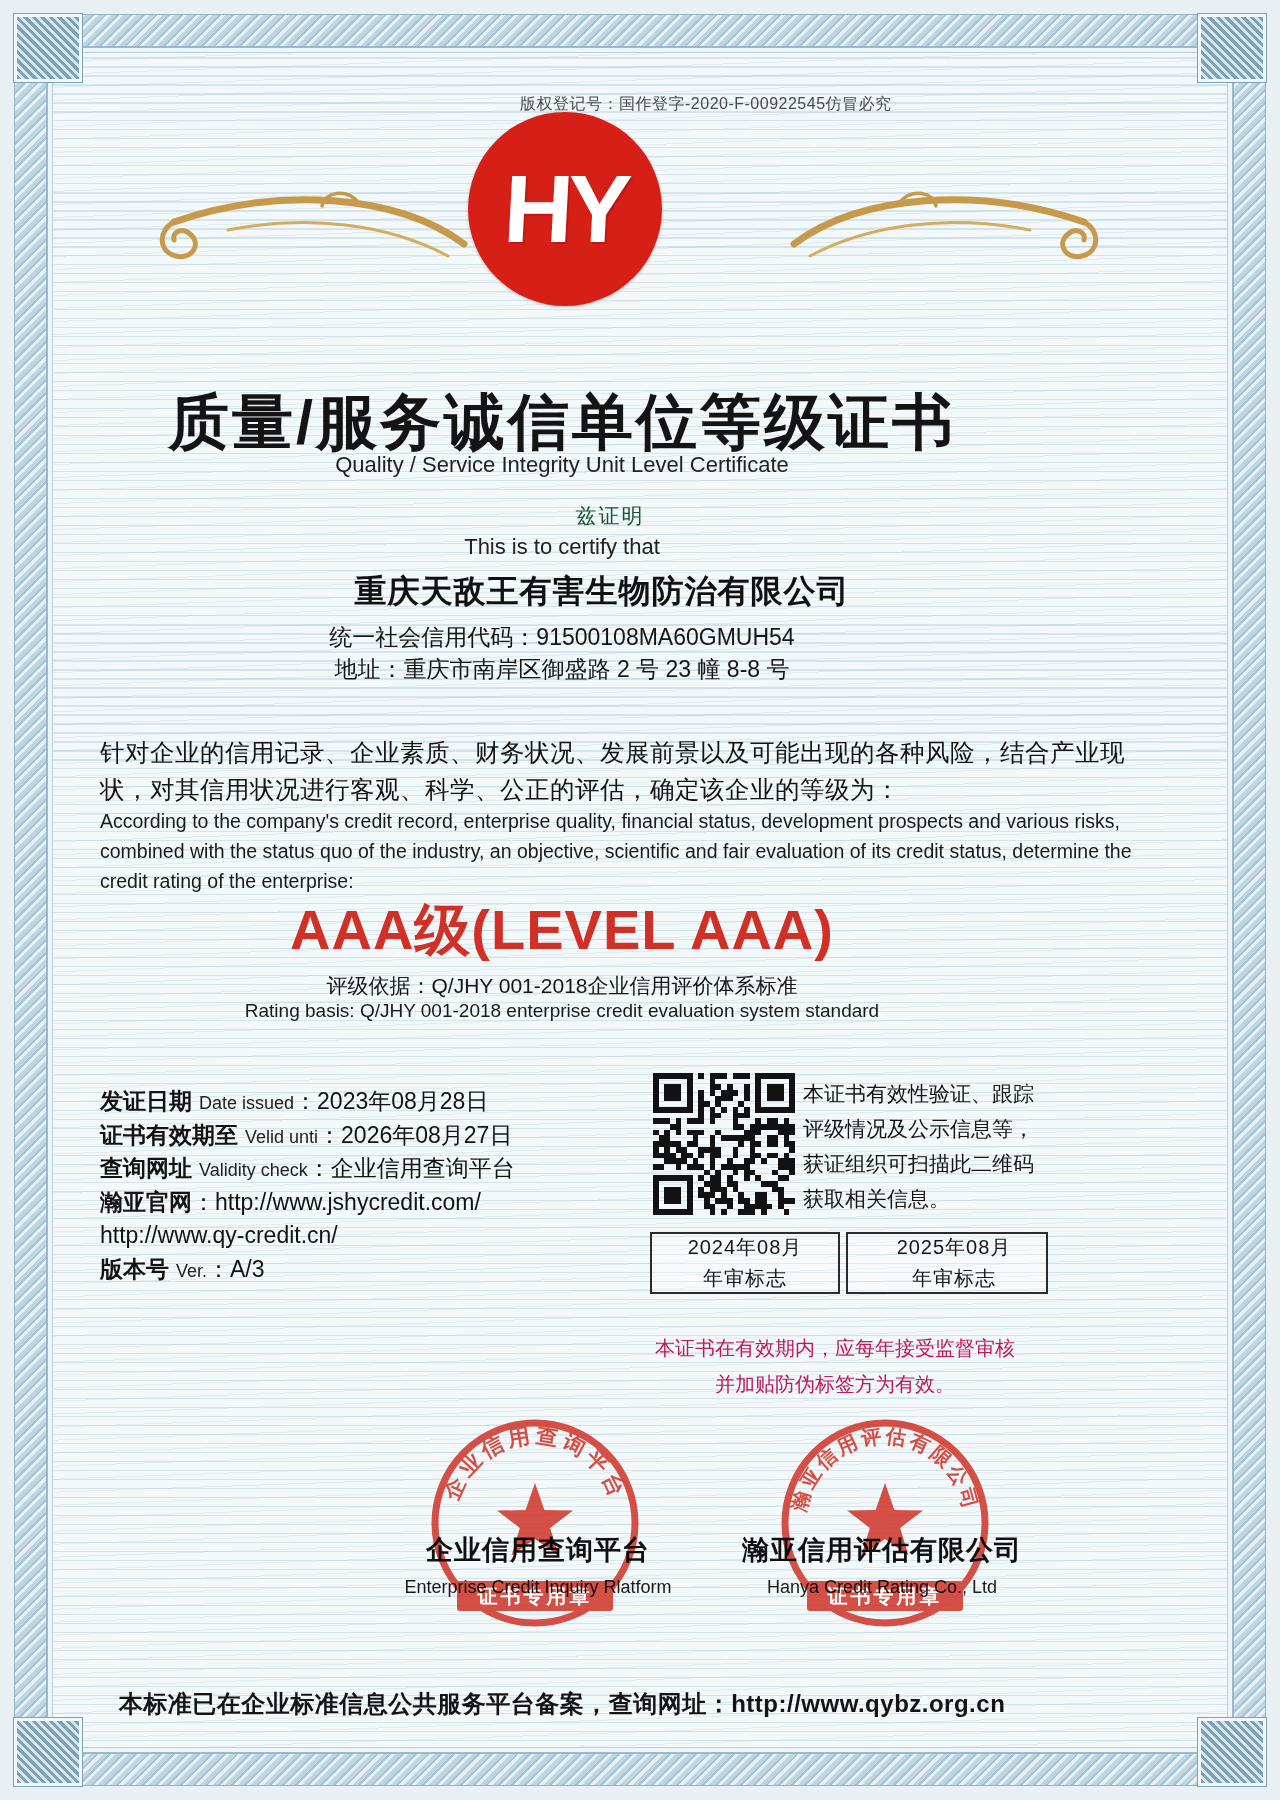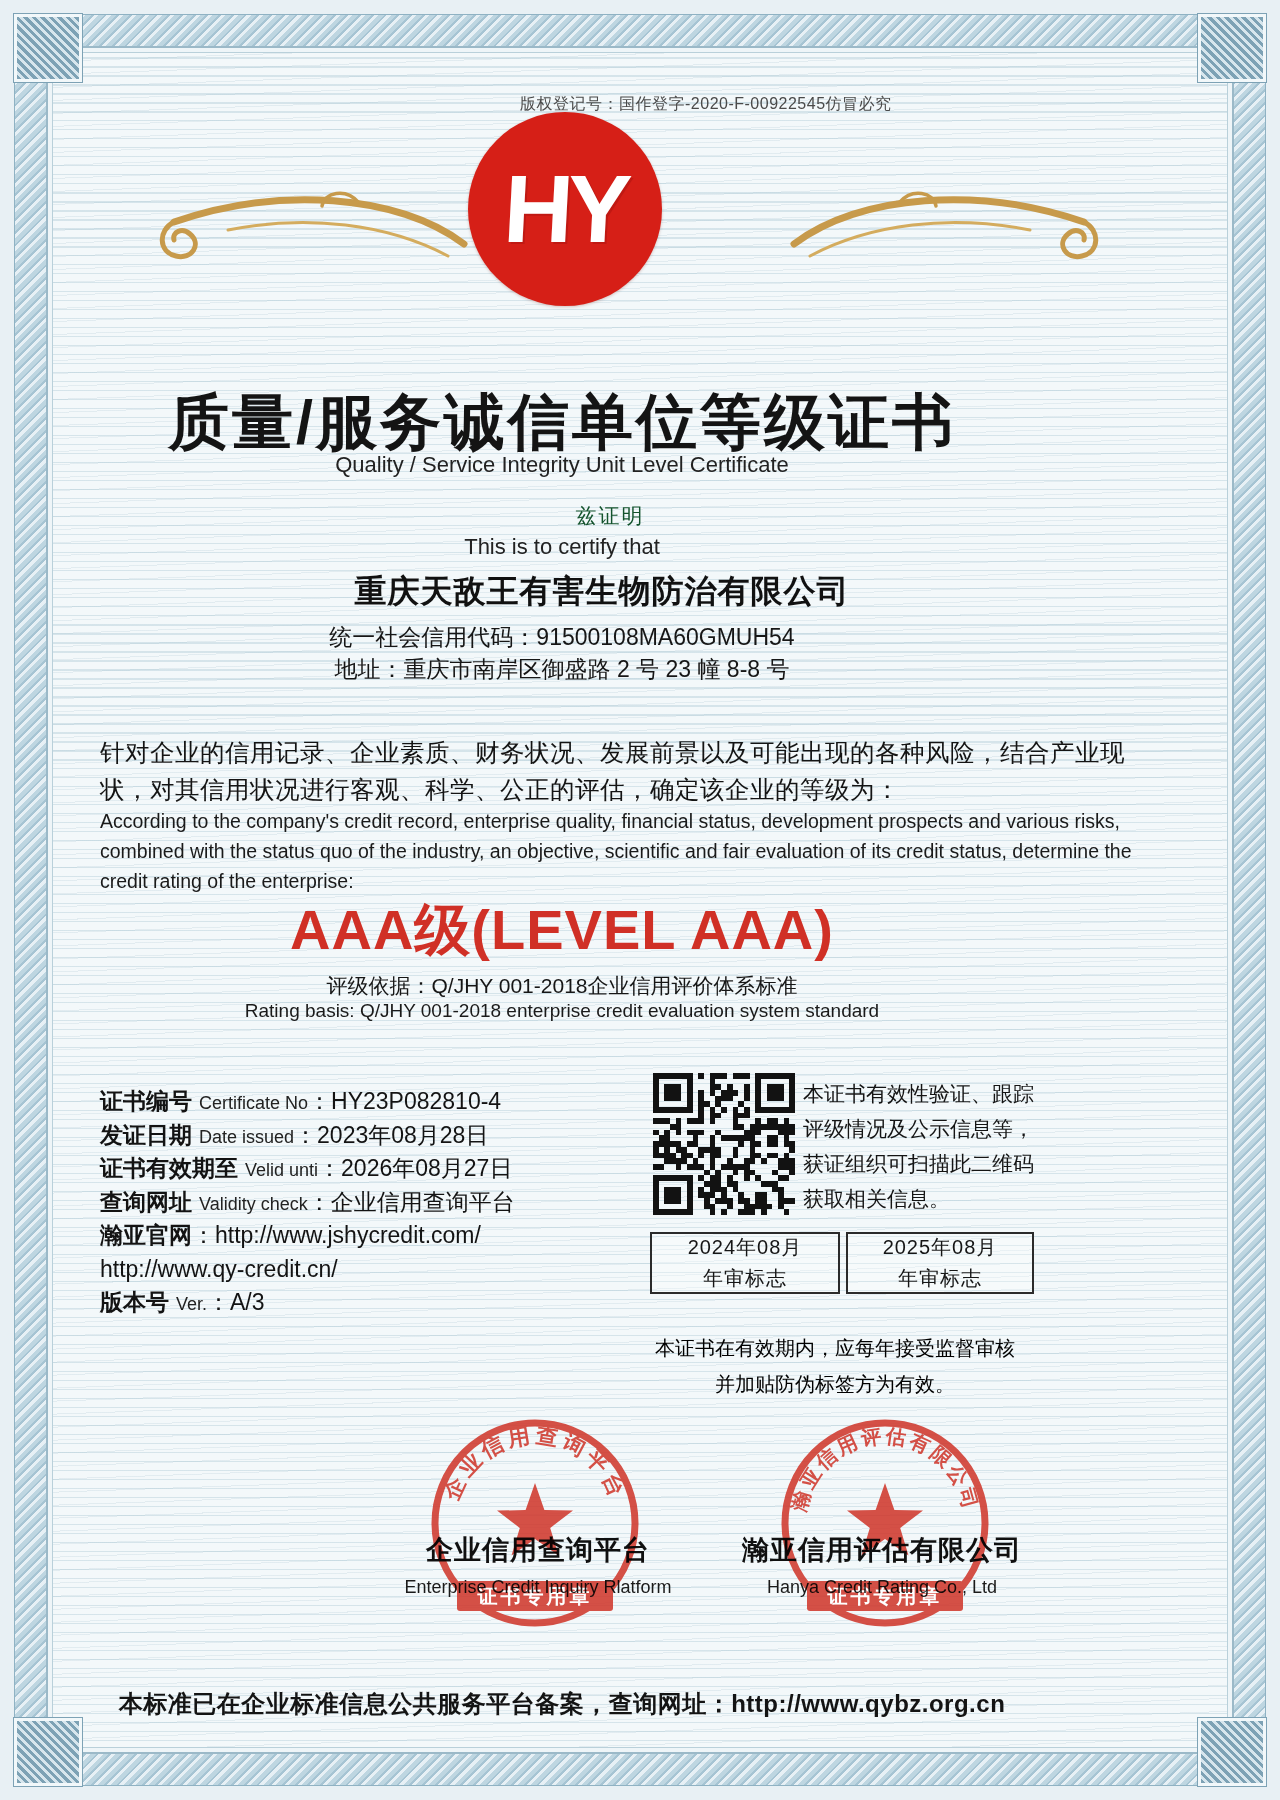--- a/index.html
+++ b/index.html
@@ -71,21 +71,21 @@
   .qr-box{left:653px;top:1073px;width:142px;height:142px;}
   .qr-note{left:803px;top:1076px;width:252px;}
   .qr-note div{font-size:21px;line-height:35px;color:#141414;}
   .year-box{
     top:1232px;height:58px;border:2px solid #2b2b2b;
     display:flex;flex-direction:column;align-items:center;justify-content:center;gap:4px;
     background:rgba(255,255,255,.25);
   }
   .year-box span{font-size:20px;color:#161616;letter-spacing:1px;}
   .review-note{left:628px;top:1330px;width:414px;text-align:center;}
-  .review-note div{font-size:20px;line-height:36px;color:#000000;}
+  .review-note div{font-size:20px;line-height:36px;color:#be185d;}
   
   .issuer{width:360px;text-align:center;}
   .issuer-zh{font-size:27px;font-weight:700;color:#101010;letter-spacing:1px;}
   .issuer-en{font-size:18px;color:#1a1a1a;margin-top:9px;}
   .seal{opacity:.88;mix-blend-mode:multiply;}
   
   .footer{font-size:24px;font-weight:700;color:#141414;letter-spacing:.5px;}
 </style>
 </head>
 <body>
@@ -128,21 +128,20 @@
   <div class="cx company-line" style="top:654px;">地址：重庆市南岸区御盛路 2 号 23 幢 8-8 号</div>
 
   <div class="abs para-zh" style="left:100px;top:734px;width:1040px;">针对企业的信用记录、企业素质、财务状况、发展前景以及可能出现的各种风险，结合产业现状，对其信用状况进行客观、科学、公正的评估，确定该企业的等级为：</div>
   <div class="abs para-en" style="left:100px;top:806px;width:1040px;">According to the company's credit record, enterprise quality, financial status, development prospects and various risks, combined with the status quo of the industry, an objective, scientific and fair evaluation of its credit status, determine the credit rating of the enterprise:</div>
 
   <div class="cx level" style="top:893px;color:#d03026;">AAA级(LEVEL AAA)</div>
   <div class="cx basis-zh" style="top:972px;">评级依据：Q/JHY 001-2018企业信用评价体系标准</div>
   <div class="cx basis-en" style="top:1000px;">Rating basis: Q/JHY 001-2018 enterprise credit evaluation system standard</div>
 
   <div class="abs details">
-    <div class="drow"><span class="dzh">证书编号</span><span class="den">Certificate No</span><span class="dval">：HY23P082810-4</span></div>
     <div class="drow"><span class="dzh">发证日期</span><span class="den">Date issued</span><span class="dval">：2023年08月28日</span></div>
     <div class="drow"><span class="dzh">证书有效期至</span><span class="den">Velid unti</span><span class="dval">：2026年08月27日</span></div>
     <div class="drow"><span class="dzh">查询网址</span><span class="den">Validity check</span><span class="dval">：企业信用查询平台</span></div>
     <div class="drow"><span class="dzh">瀚亚官网</span><span class="dval">：http://www.jshycredit.com/</span></div>
     <div class="drow"><span class="dval">http://www.qy-credit.cn/</span></div>
     <div class="drow"><span class="dzh">版本号</span><span class="den">Ver.</span><span class="dval">：A/3</span></div>
   </div>
 
   <div class="abs qr-box"><svg width="142" height="142" viewBox="0 0 25 25" shape-rendering="crispEdges">
         <rect x="0" y="0" width="1" height="1" fill="#121212"></rect>
@@ -473,21 +472,21 @@
     <div>本证书有效性验证、跟踪</div>
     <div>评级情况及公示信息等，</div>
     <div>获证组织可扫描此二维码</div>
     <div>获取相关信息。</div>
   </div>
 
   <div class="abs year-box" style="left:650px;width:186px;">
     <span>2024年08月</span>
     <span>年审标志</span>
   </div>
-  <div class="abs year-box" style="left:846px;width:184px;">
+  <div class="abs year-box" style="left:846px;width:184px;padding-left:14px;">
     <span>2025年08月</span>
     <span>年审标志</span>
   </div>
 
   <div class="abs review-note">
     <div>本证书在有效期内，应每年接受监督审核</div>
     <div>并加贴防伪标签方为有效。</div>
   </div>
 
   <div class="abs issuer" style="left:358px;top:1532px;">

